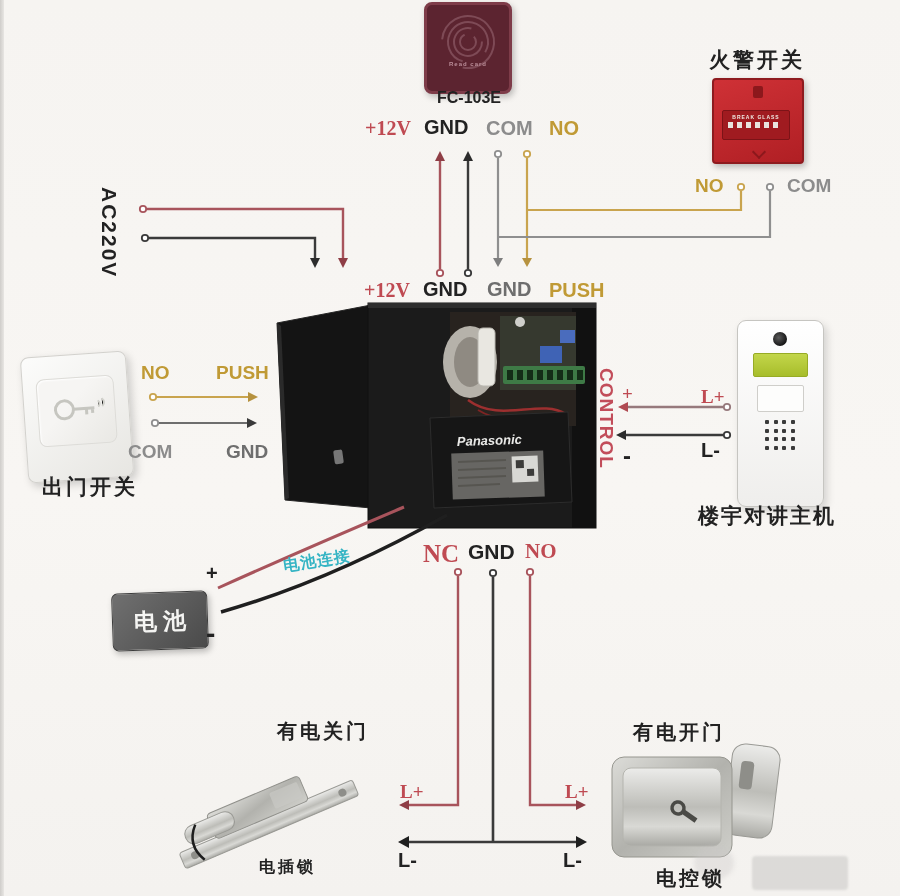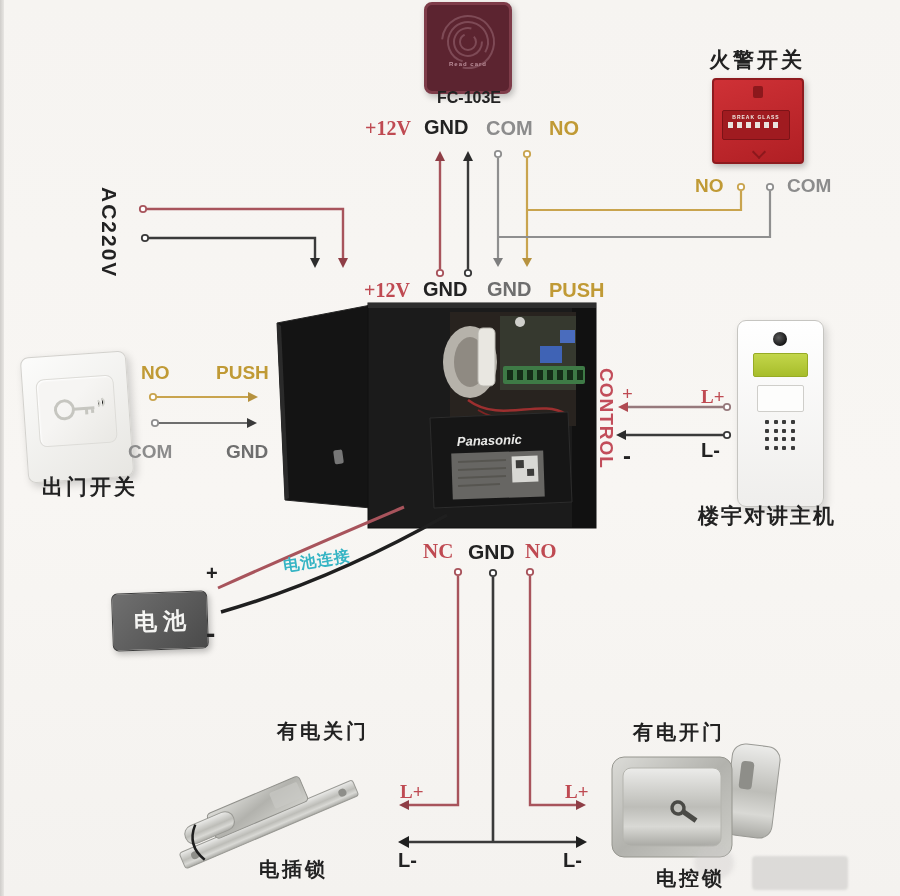--- a/index.html
+++ b/index.html
@@ -314,26 +314,26 @@
   <div class="lbl blk" style="left:623px;top:444px;font-size:24px;">-</div>
   <div class="lbl red" style="left:701px;top:387px;font-size:19px;">L+</div>
   <div class="lbl blk" style="left:701px;top:440px;font-size:20px;">L-</div>
 
   <div class="lbl blk" style="left:698px;top:505px;font-size:21px;letter-spacing:2px;">楼宇对讲主机</div>
 
   <div class="lbl blk" style="left:206px;top:563px;font-size:20px;">+</div>
   <div class="lbl blk" style="left:206px;top:620px;font-size:28px;">-</div>
   <div class="lbl cyan" style="left:283px;top:553px;font-size:16px;transform:rotate(-9deg);letter-spacing:1px;">电池连接</div>
 
-  <div class="lbl red" style="left:423px;top:541px;font-size:21px;">NC</div>
+  <div class="lbl red" style="left:423px;top:541px;font-size:25px;">NC</div>
   <div class="lbl blk" style="left:468px;top:541px;font-size:21px;">GND</div>
   <div class="lbl red" style="left:525px;top:541px;font-size:21px;">NO</div>
 
   <div class="lbl blk" style="left:277px;top:721px;font-size:20px;letter-spacing:3px;">有电关门</div>
-  <div class="lbl blk" style="left:259px;top:859px;font-size:20px;letter-spacing:3px;">电插锁</div>
+  <div class="lbl blk" style="left:259px;top:859px;font-size:16px;letter-spacing:3px;">电插锁</div>
   <div class="lbl red" style="left:400px;top:782px;font-size:19px;">L+</div>
   <div class="lbl blk" style="left:398px;top:850px;font-size:20px;">L-</div>
 
   <div class="lbl blk" style="left:633px;top:722px;font-size:20px;letter-spacing:3px;">有电开门</div>
   <div class="lbl blk" style="left:656px;top:868px;font-size:20px;letter-spacing:3px;z-index:5;">电控锁</div>
   <div class="lbl red" style="left:565px;top:782px;font-size:19px;">L+</div>
   <div class="lbl blk" style="left:563px;top:850px;font-size:20px;">L-</div>
 </div>
 
 </body></html>

